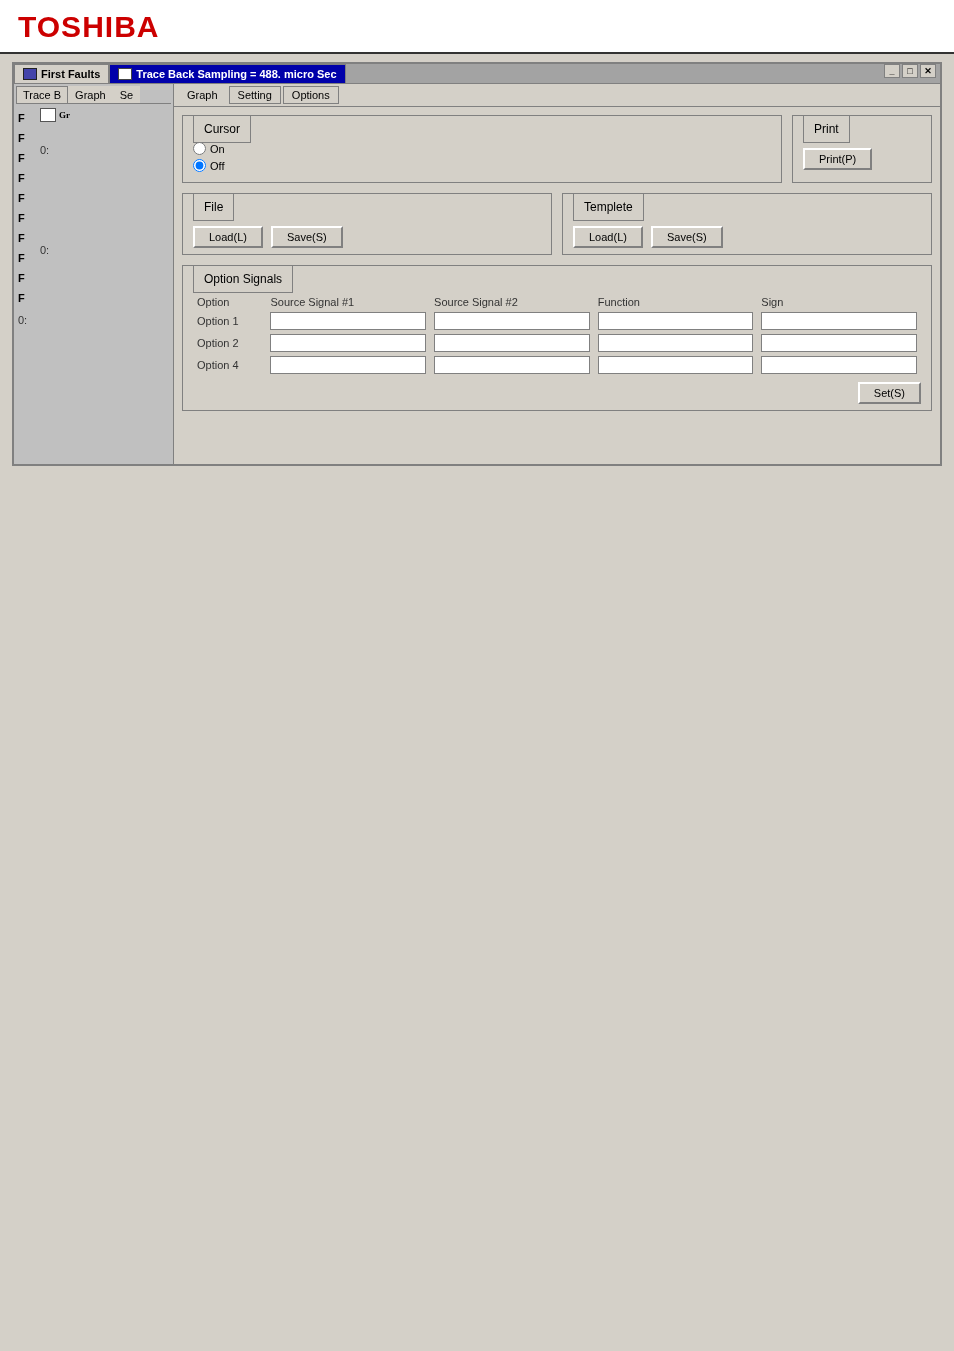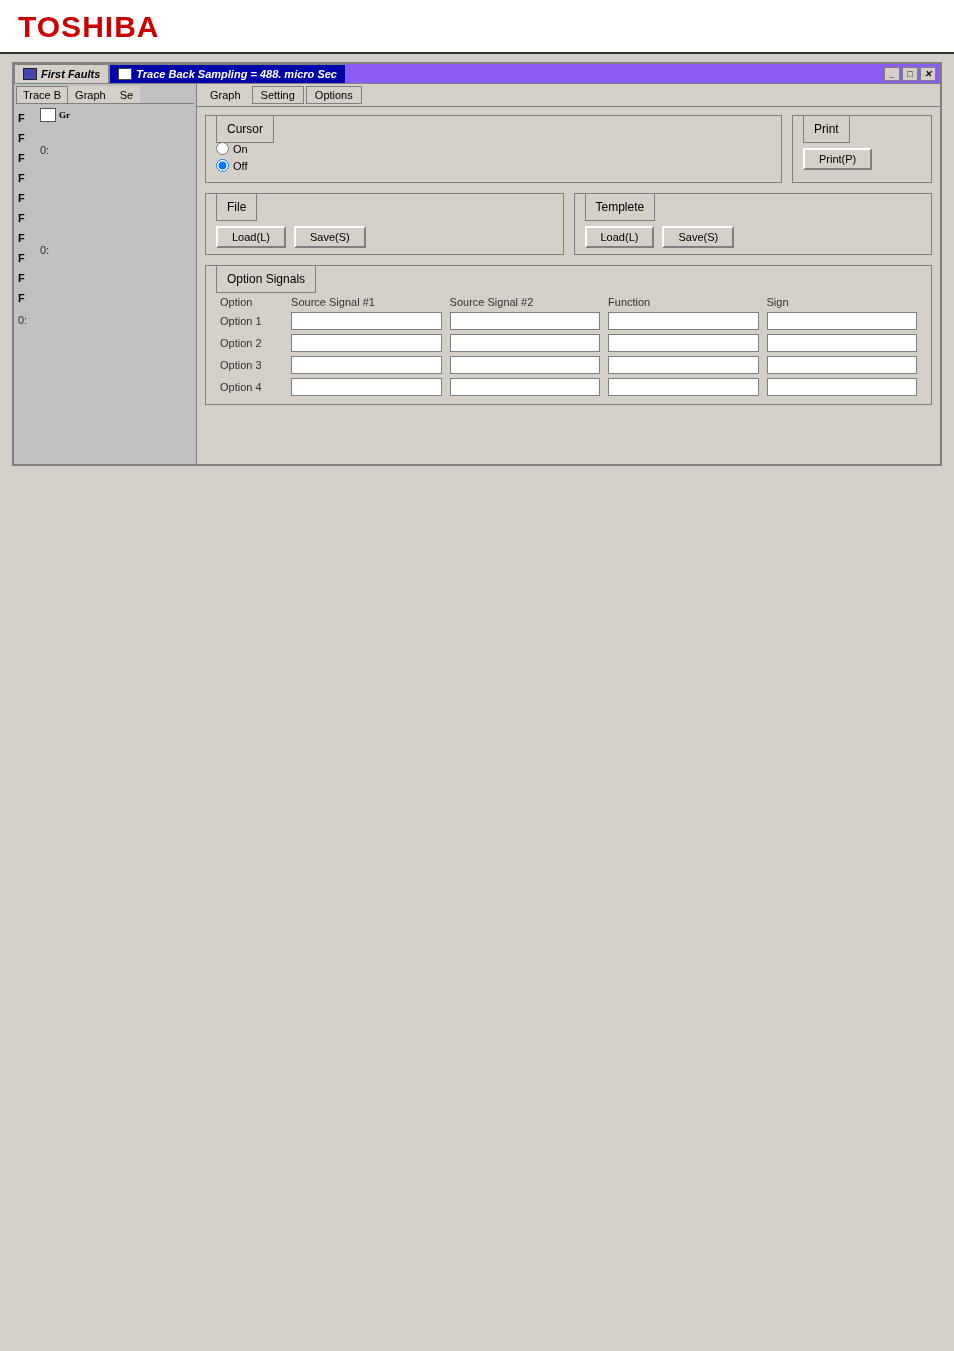--- a/index.html
+++ b/index.html
@@ -28,24 +28,23 @@
     
     .main-window {
       margin: 8px 12px;
       border: 2px solid #808080;
       background: #d4d0c8;
     }
 
     
     .window-titlebar {
       display: flex;
-      align-items: center;
-      background: #8b5cf6;
+      align-items: flex-start;
+      background: #a3a3a3;
       border-bottom: 1px solid #808080;
-      font-style: italic;
     }
     .title-tab {
       display: flex;
       align-items: center;
       padding: 3px 8px;
       font-size: 11px;
       font-weight: bold;
       cursor: pointer;
       border: 1px solid #808080;
       border-bottom: none;
@@ -87,21 +86,21 @@
       cursor: pointer;
       font-weight: bold;
     }
 
     .sub-window-content {
       display: flex;
     }
 
     
     .sidebar {
-      width: 183px;
+      width: 160px;
       min-height: 380px;
       background: #c0c0c0;
       border-right: 1px solid #808080;
       padding: 2px;
     }
 
     
     .sidebar-tabs {
       display: flex;
       border-bottom: 1px solid #808080;
@@ -467,53 +466,39 @@
                 </td>
                 <td>
                   <input type="text" value="" style="width: 100%; height: 18px; border: 1px solid rgb(128, 128, 128);">
                 </td>
                 <td>
                   <input type="text" value="" style="width: 100%; height: 18px; border: 1px solid rgb(128, 128, 128);">
                 </td>
               </tr>
               <tr>
                 <td class="option-signal-name">
-                  <span>Option 3</span>
-                </td>
-                <td>
-                  <input type="text" value="" style="">
-                </td>
-                <td>
-                  <input type="text" value="" style="">
-                </td>
-                <td>
-                  <input type="text" value="" style="width: 100%; height: 18px; border: 1px solid rgb(128, 128, 128);">
-                </td>
-                <td>
-                  <input type="text" value="" style="width: 100%; height: 18px; border: 1px solid rgb(128, 128, 128);">
-                </td>
-              </tr>
-              <tr>
-                <td class="option-signal-name">
                   <span>Option 4</span>
                 </td>
                 <td>
                   <input type="text" value="" style="">
                 </td>
                 <td>
                   <input type="text" value="" style="">
                 </td>
                 <td>
                   <input type="text" value="" style="width: 100%; height: 18px; border: 1px solid rgb(128, 128, 128);">
                 </td>
                 <td>
                   <input type="text" value="" style="width: 100%; height: 18px; border: 1px solid rgb(128, 128, 128);">
                 </td>
               </tr>
             </tbody>
           </table>
 
+          <div class="set-row">
+            <button class="win-button">Set(S)</button>
+          </div>
         </div>
 
       </div>
     </div>
   </div>
 </div>
 
 </body></html>

